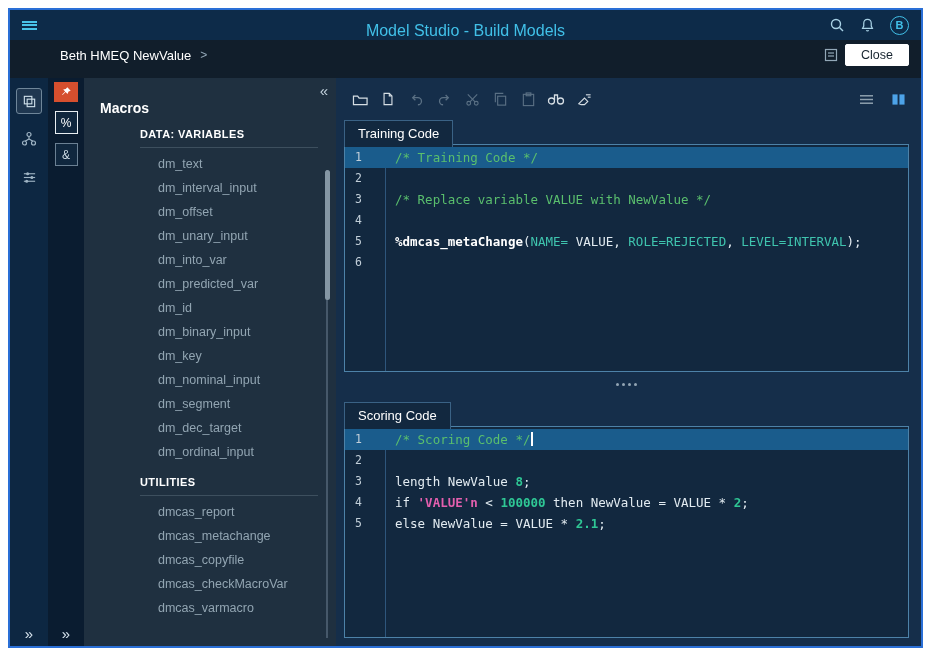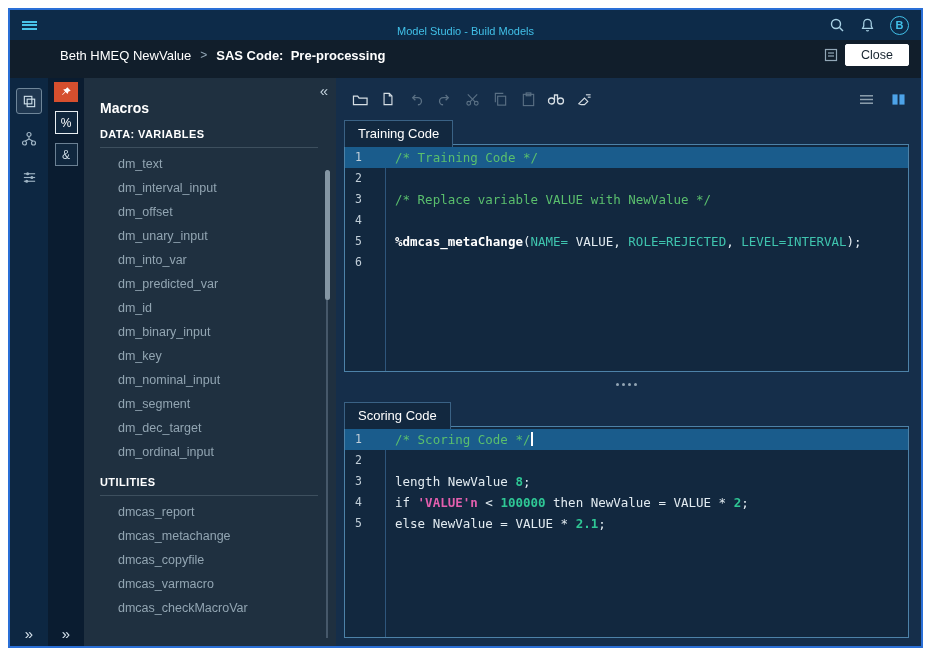--- a/index.html
+++ b/index.html
@@ -5,21 +5,21 @@
   * { box-sizing: border-box; margin: 0; padding: 0; }
   html,body { width:935px; height:658px; background:#ffffff; font-family:"Liberation Sans",sans-serif; }
   .window { position:absolute; left:8px; top:8px; width:915px; height:640px; border:2px solid #2a6fd6;
             background:#152e4a; display:flex; flex-direction:column; overflow:hidden; }
 
   
   .topbar { height:30px; flex:0 0 30px; background:#0d2b49; display:flex; align-items:center;
             padding:0 12px; position:relative; }
   .menu-btn { color:#49c3e8; cursor:pointer; display:flex; align-items:center; }
   .menu-btn .bar { display:block; width:15px; height:2px; background:#49c3e8; margin:1.5px 0; }
-  .topbar-title { position:absolute; left:0; right:0; text-align:center; color:#41c0e8; font-size:11px;margin-top:12px; }
+  .topbar-title { position:absolute; left:0; right:0; text-align:center; color:#41c0e8; font-size:16px;margin-top:12px; }
   .topbar-right { margin-left:auto; display:flex; align-items:center; gap:15px; color:#a9d2e6; z-index:2; }
   .topbar-right .icon-btn { display:flex; align-items:center; cursor:pointer; }
   .avatar { width:19px; height:19px; border-radius:50%; border:1.5px solid #41c0e8; color:#41c0e8;
             font-size:11px; font-weight:bold; display:flex; align-items:center; justify-content:center; }
 
   
   .crumbbar { height:38px; flex:0 0 38px; background:#111e2b; display:flex; align-items:center;
               padding:0 12px 8px 50px; }
   .crumb-1 { color:#ffffff; font-size:13px; white-space:pre; }
   .crumb-sep { color:#93a8b8; font-size:12px; margin:0 9px; }
@@ -45,21 +45,21 @@
   .strip-tab { width:23px; height:23px; border:1px solid #6b8093; color:#cfdce6; font-size:12px;
                display:flex; align-items:center; justify-content:center; cursor:pointer; background:#10273e; }
   .strip-tab.selected { border-color:#e8eef2; color:#ffffff; }
   .strip-expand { position:absolute; bottom:4px; left:0; right:0; text-align:center; color:#d7e4ee;
                   font-size:15px; cursor:pointer; }
 
   
   .macros { width:252px; flex:0 0 252px; background:#1f3040; position:relative; overflow:hidden; }
   .macros-collapse { position:absolute; top:4px; right:8px; color:#c3d2dd; font-size:15px; cursor:pointer; z-index:3; }
   .macros-title { margin:22px 0 0 16px; color:#ffffff; font-size:14px; font-weight:bold; }
-  .macros-sections { margin-top:12px; }
+  .macros-sections { margin-top:12px;padding-left:40px; }
   .sec-header { margin:12px 18px 4px 16px; padding-bottom:7px; border-bottom:1px solid #3d4f5e;
                 color:#ffffff; font-size:11px; font-weight:bold; letter-spacing:.4px; }
   .macro-item { padding:5px 16px 5px 34px; color:#92a5b2; font-size:12.5px; cursor:pointer; white-space:nowrap; }
   .macros-track { position:absolute; top:92px; bottom:8px; right:8px; width:2px; background:#46586a; }
   .macros-thumb { position:absolute; top:92px; right:6px; width:5px; height:130px; background:#8496a4; border-radius:3px; cursor:pointer; }
 
   
   .main { flex:1; min-width:0; display:flex; flex-direction:column; padding:6px 12px 8px 8px; background:#152e4a; }
   .toolbar { height:30px; flex:0 0 30px; display:flex; align-items:center; gap:4px; padding-left:4px; }
   .tool-btn { width:24px; height:24px; display:flex; align-items:center; justify-content:center;
@@ -126,21 +126,20 @@
             <path d="M6.8 13.5a1.3 1.3 0 0 0 2.4 0" fill="none" stroke="currentColor" stroke-width="1.3"></path>
           </svg>
       </span>
       <span class="avatar">B</span>
     </div>
   </div>
 
   <div class="crumbbar">
     <span class="crumb-1">Beth HMEQ NewValue</span>
     <span class="crumb-sep">&gt;</span>
-    <span class="crumb-2">SAS Code:  Pre-processing</span>
     <div class="crumb-right">
       <span class="icon-btn">
         <svg width="16" height="16" viewBox="0 0 16 16">
             <rect x="2.5" y="2.5" width="11" height="11" fill="none" stroke="currentColor" stroke-width="1.2"></rect>
             <line x1="5" y1="6" x2="11" y2="6" stroke="currentColor" stroke-width="1.2"></line>
             <line x1="5" y1="9" x2="11" y2="9" stroke="currentColor" stroke-width="1.2"></line>
           </svg>
       </span>
       <button class="close-btn">Close</button>
     </div>
@@ -202,22 +201,22 @@
           <div class="macro-item">dm_binary_input</div>
           <div class="macro-item">dm_key</div>
           <div class="macro-item">dm_nominal_input</div>
           <div class="macro-item">dm_segment</div>
           <div class="macro-item">dm_dec_target</div>
           <div class="macro-item">dm_ordinal_input</div>
           <div class="sec-header">UTILITIES</div>
           <div class="macro-item">dmcas_report</div>
           <div class="macro-item">dmcas_metachange</div>
           <div class="macro-item">dmcas_copyfile</div>
+          <div class="macro-item">dmcas_checkMacroVar</div>
           <div class="macro-item">dmcas_varmacro</div>
-          <div class="macro-item">dmcas_checkMacroVar</div>
         </div>
       <div class="macros-track"></div>
       <div class="macros-thumb"></div>
     </div>
 
     <div class="main">
 
       <div class="toolbar">
         <span class="tool-btn">
           <svg width="17" height="15" viewBox="0 0 18 16">

